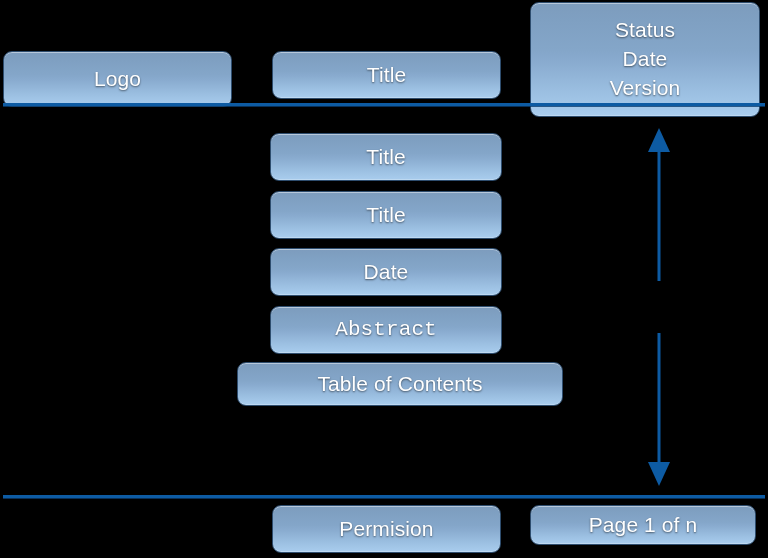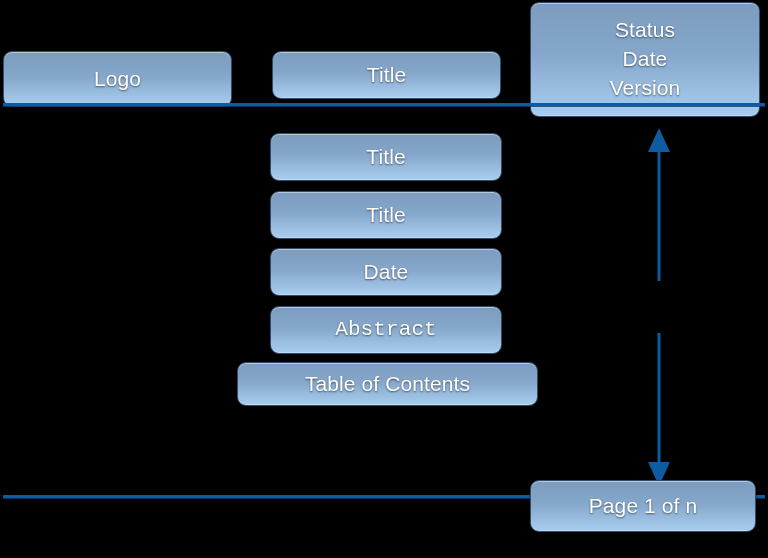--- a/index.html
+++ b/index.html
@@ -123,32 +123,35 @@
   </div>
 
   <div class="box" style="left:270px; top:248px; width:232px; height:48px;">
     <span class="label">Date</span>
   </div>
 
   <div class="box" style="left:270px; top:306px; width:232px; height:48px;font-family:Liberation Mono, monospace;">
     <span class="label">Abstract</span>
   </div>
 
-  <div class="box" style="left:237px; top:362px; width:301px; height:44px;">
+  <div class="box" style="left:237px; top:362px; width:326px; height:44px;">
     <span class="label">Table of Contents</span>
   </div>
 
   <div class="arrow-group" style="left:641px; top:128px; width:36px; height:358px;">
     <div class="arrow-head up" style="top:0px;"></div>
     <div class="arrow-shaft" style="top:23px; height:130px;"></div>
     <div class="arrow-shaft" style="top:205px; height:130px;"></div>
     <div class="arrow-head down" style="top:334px;"></div>
   </div>
 
   <div class="divider" style="left:3px; top:495px; width:762px;"></div>
 
 
+  <div class="box" style="left:272px; top:505px; width:229px; height:48px;">
+    <span class="label">Permision</span>
+  </div>
 
-  <div class="box" style="left:530px; top:480px; width:226px; height:52px;">
+  <div class="box" style="left:530px; top:505px; width:226px; height:40px;">
     <span class="label">Page 1 of n</span>
   </div>
 
 </div>
 
 </body></html>

